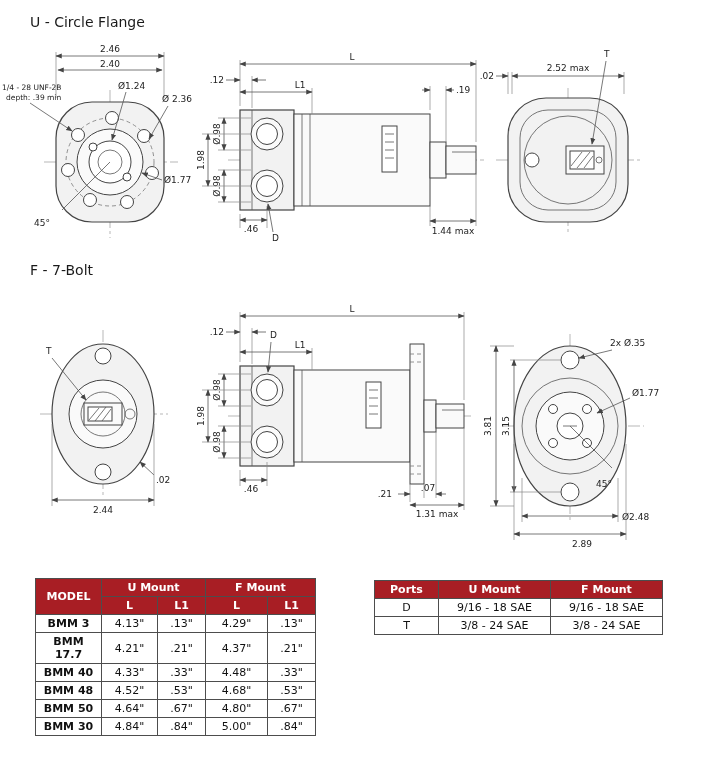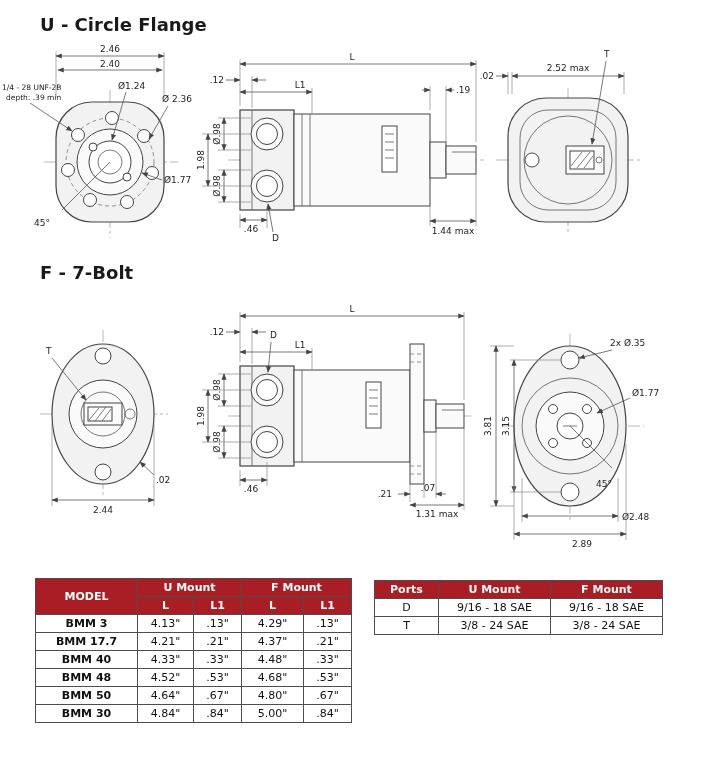--- a/index.html
+++ b/index.html
@@ -1,19 +1,19 @@
 <!DOCTYPE html>
 <html style="--th-bg: #a81e24; --line: #444444;"><head>
 <meta charset="utf-8">
 <style>
   * { margin:0; padding:0; box-sizing:border-box; }
   html,body { background:#fff; }
   body { width:710px; height:768px; font-family:"DejaVu Sans","Liberation Sans",sans-serif; }
   .page { position:relative; width:710px; height:768px; background:#fff; overflow:hidden; }
-  .sec-title { position:absolute; left:40px; font-size:18px; font-weight:bold; color:#1a1a1a; }
+  .sec-title { position:absolute; left:30px; font-size:14px; font-weight:normal; color:#1a1a1a; }
   #titleU { top:14px; }
   #titleF { top:262px; }
   svg.draw { position:absolute; left:0; }
   #svgU { top:40px; }
   #svgF { top:294px; }
   svg text { font-family:"DejaVu Sans",sans-serif; }
   .dtx  { font-size:9px; fill:#222; }
   .note { font-size:7.5px; fill:#222; }
   .outline { fill:#f2f2f2; stroke:var(--line,#444); stroke-width:1.2; }
   .part { fill:#fafafa; stroke:var(--line,#444); stroke-width:1; }
@@ -22,21 +22,21 @@
   .dim  { fill:none; stroke:#555; stroke-width:0.8; }
   .ext  { stroke:#888; stroke-width:0.7; }
   .cl   { stroke:#999; stroke-width:0.7; stroke-dasharray:12 3 3 3; }
   .dash { fill:none; stroke:#777; stroke-width:0.8; stroke-dasharray:4 3; }
   table.dt { position:absolute; border-collapse:collapse; background:#fff; }
   #modelTable { left:35px; top:578px; }
   #portsTable { left:374px; top:580px; }
   .dt th,.dt td { border:1px solid #4d4d4d; text-align:center; font-size:11px; padding:2px 6px; height:18px; color:#111; }
   .dt th { background:var(--th-bg,#a81e24); color:#fff; font-weight:bold; }
   td.model-cell { font-weight:bold; }
-  #modelTable .c-model { width:102px; }
+  #modelTable .c-model { width:66px; }
   #modelTable .c-v1 { width:56px; }
   #modelTable .c-v2 { width:48px; }
   #modelTable .c-v3 { width:62px; }
   #modelTable .c-v4 { width:48px; }
   #portsTable .c-port { width:64px; }
   #portsTable .c-mount { width:112px; }
 </style>
 </head>
 <body>
 

